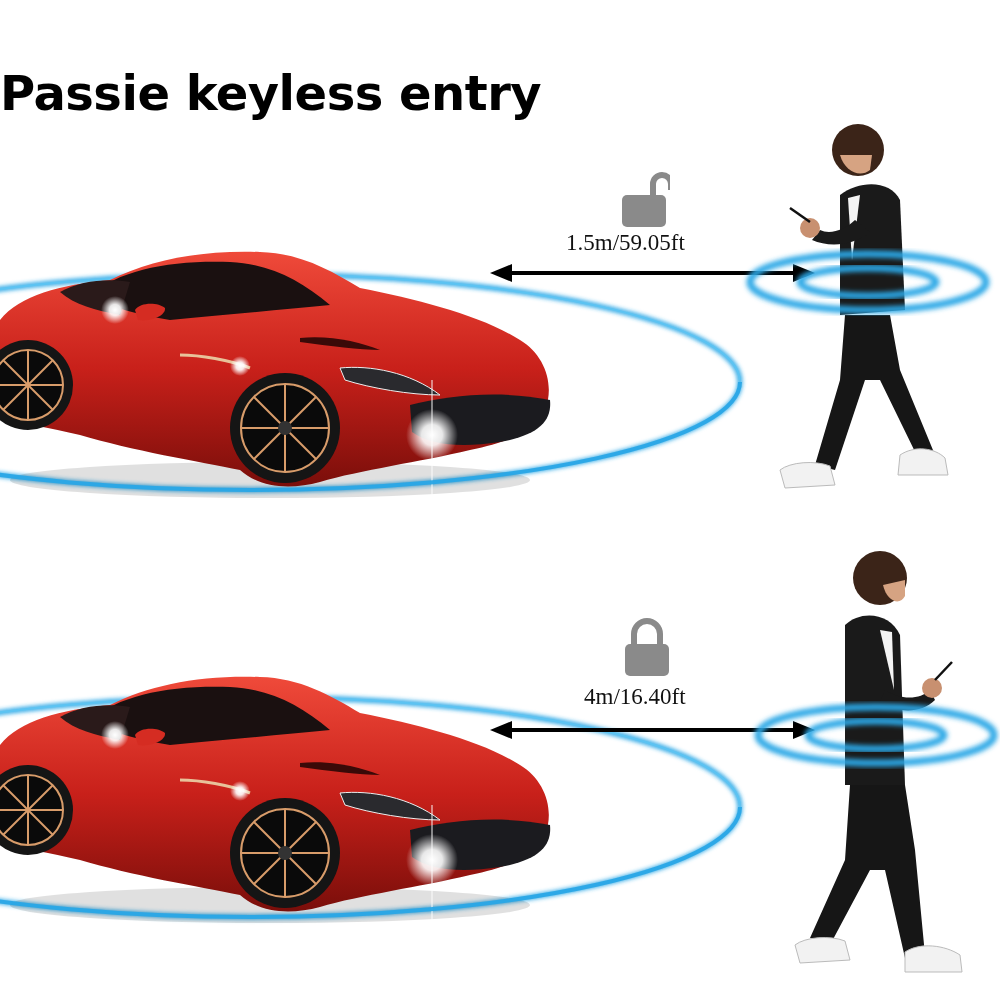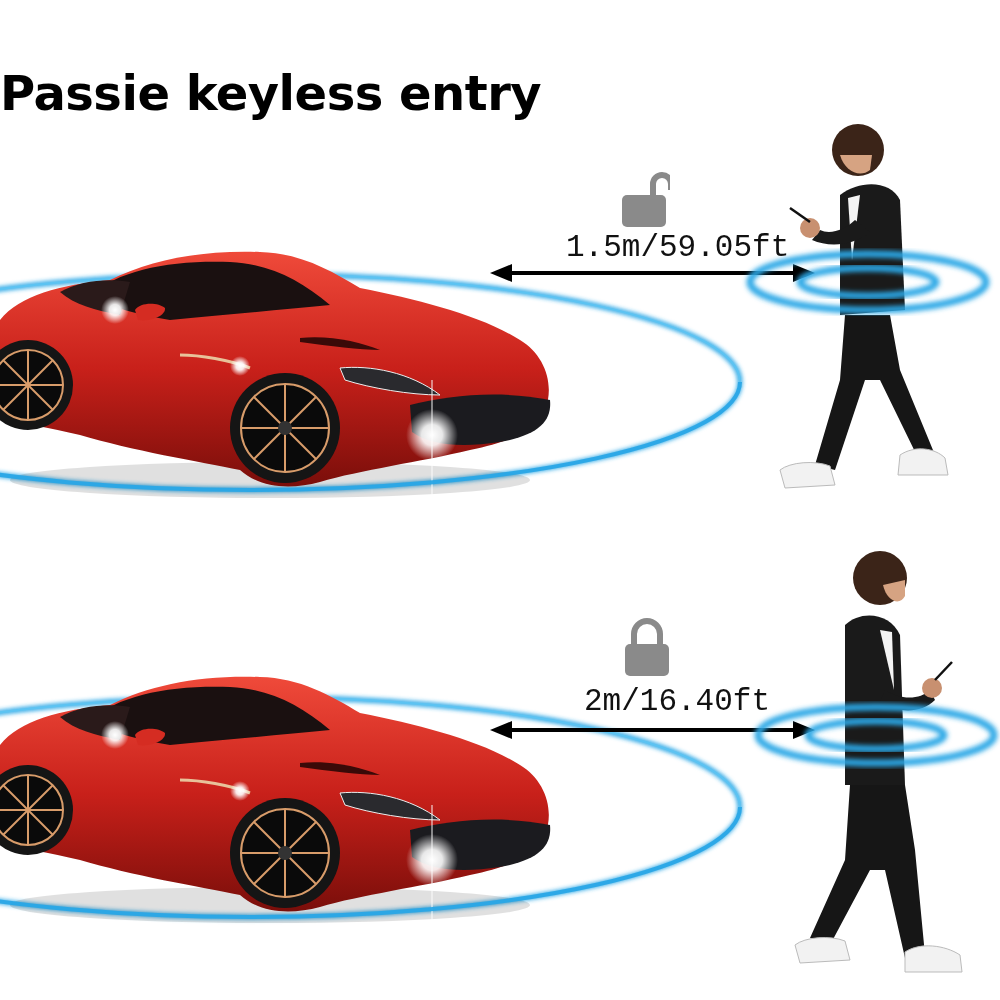--- a/index.html
+++ b/index.html
@@ -3,21 +3,21 @@
 <meta charset="utf-8">
 <style>
   html, body { margin: 0; padding: 0; background: #ffffff; }
   body { width: 1000px; height: 1000px; position: relative; overflow: hidden;
          font-family: "DejaVu Sans", "Liberation Sans", sans-serif; }
   .title { position: absolute; left: 0; top: 58px; width: 1000px; 
            font-family: "DejaVu Sans", sans-serif; font-weight: bold; font-size: 48px;
            letter-spacing: -0.5px; color: #000; line-height: 70px; }
   .scene { position: absolute; left: 0; width: 1000px; }
   .scene svg.art { position: absolute; left: 0; top: 0; }
-  .dist-label { position: absolute; font-family: Liberation Mono, monospace; font-size: 31px;
+  .dist-label { position: absolute; font-family: Liberation Serif, serif; font-size: 23px;
                 color: #111; white-space: nowrap; }
   .lock { position: absolute; }
 </style>
 </head>
 <body>
 
 <div class="title">Passie keyless entry</div>
 
 <div class="scene" style="top:110px;height:390px;">
   <svg class="art" width="1000" height="390" viewBox="0 0 1000 390">
@@ -224,14 +224,14 @@
         </filter>
       </defs>
     <ellipse cx="876" cy="195" rx="118" ry="28" fill="none" stroke="#2aa7e6" stroke-width="7" filter="url(#blurR2)"></ellipse>
     <ellipse cx="876" cy="195" rx="68" ry="14" fill="none" stroke="#2aa7e6" stroke-width="7" filter="url(#blurR2)"></ellipse>
   </svg>
 
   <svg class="lock" style="left:622px;top:76px;" width="50" height="62" viewBox="0 0 50 62">
     <path d="M12,30 L12,18 A13,13 0 0,1 38,18 L38,30" fill="none" stroke="#8a8a8a" stroke-width="6"></path>
     <rect x="3" y="28" width="44" height="32" rx="5" fill="#8a8a8a"></rect>
   </svg>
-  <div class="dist-label" style="left:584px;top:144px;">2m/16.40ft</div>
+  <div class="dist-label" style="left:584px;top:144px;">4m/16.40ft</div>
 </div>
 
 </body></html>

